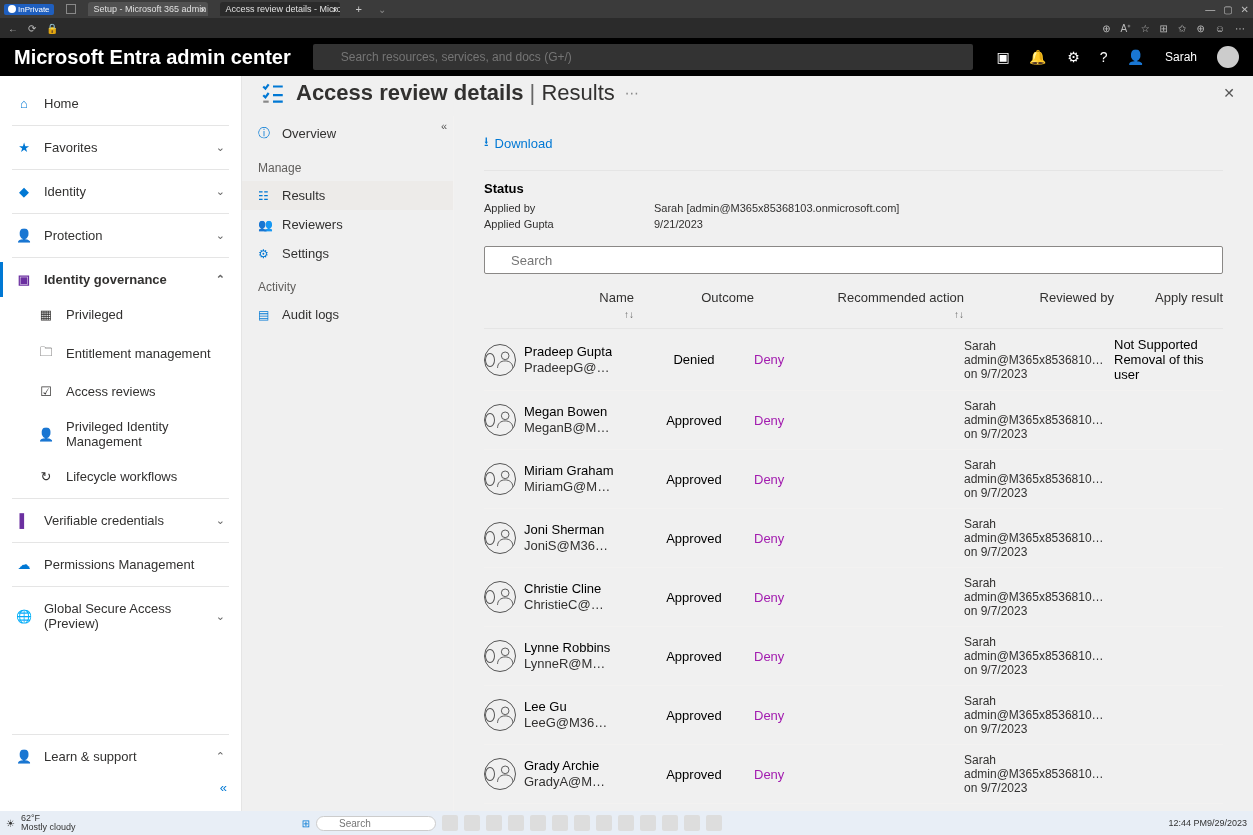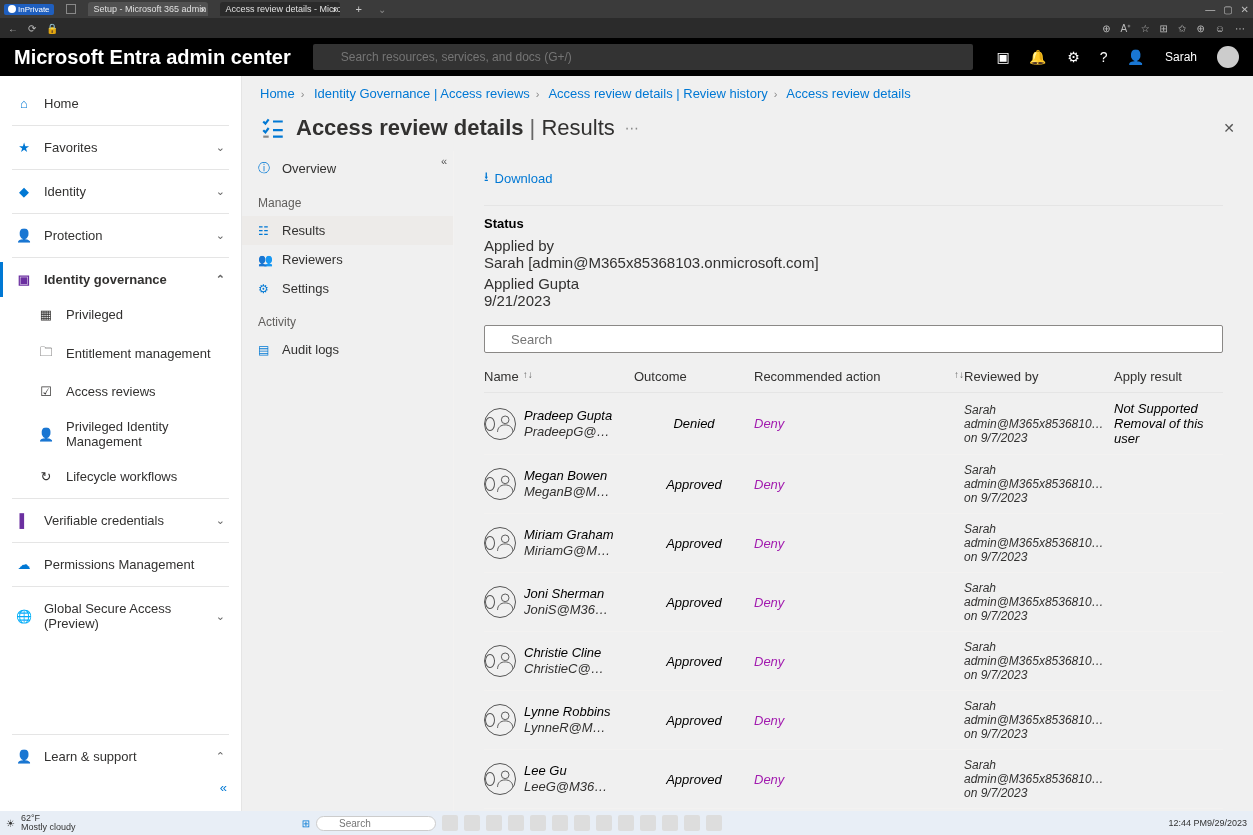--- a/index.html
+++ b/index.html
@@ -54,39 +54,39 @@
 .subnav .sitem{display:flex;align-items:center;gap:10px;padding:7px 16px;color:#323130;cursor:pointer;}
 .subnav .sitem.active{background:#edebe9;}
 .subnav .sitem .sicon{width:14px;color:#0078d4;font-size:12px;}
 .subnav .collapse{position:absolute;right:6px;top:4px;color:#555;font-size:11px;}
 
 .detail{flex:1;overflow-y:auto;padding:10px 30px;}
 .download-link{color:#0078d4;font-size:13px;display:flex;align-items:center;gap:6px;padding:6px 0;}
 .detail hr{border:none;border-top:1px solid #e5e5e5;margin:10px 0;}
 .status-block{font-size:13px;}
 .status-block .stlabel{font-weight:600;margin:8px 0 4px;}
-.status-row{display:flex;gap:0;padding:2px 0;font-size:15px;color:#323130;flex-direction:column;}
+.status-row{display:flex;gap:0;padding:2px 0;font-size:11px;color:#323130;}
 .status-row .k{width:170px;}
 .status-row .v{}
 
 .filter-input{width:100%;border:1px solid #8a8886;height:28px;border-radius:2px;padding:0 8px 0 26px;font-size:13px;margin-top:14px;position:relative;}
 .filter-wrap{position:relative;}
 .filter-wrap .mag{position:absolute;left:8px;top:20px;color:#666;font-size:12px;}
 
 .table{width:100%;margin-top:8px;font-size:13px;}
 .thead{display:flex;border-bottom:1px solid #e5e5e5;padding:8px 0;color:#323130;font-weight:400;}
-.th{display:flex;align-items:flex-start;gap:4px;}
+.th{display:flex;align-items:flex-end;gap:4px;flex-direction:column;}
 .th.name{width:150px;}
 .th.outcome{width:120px;}
 .th.recom{width:210px;}
 .th.revby{width:150px;}
 .th.apply{flex:1;}
 .sort{font-size:10px;color:#666;}
 
-.trow{display:flex;align-items:center;padding:8px 0;border-bottom:1px solid #f3f2f1;font-style:italic;}
+.trow{display:flex;align-items:center;padding:8px 0;border-bottom:1px solid #f3f2f1;}
 .cell.name{width:150px;display:flex;align-items:center;gap:8px;}
 .cell.outcome{width:120px;text-align:center;}
 .cell.recom{width:210px;}
 .cell.revby{width:150px;font-size:12px;color:#323130;}
 .cell.apply{flex:1;font-size:13px;}
 .useravatar{width:32px;height:32px;border:1px solid #555;border-radius:50%;flex-shrink:0;display:flex;align-items:flex-end;justify-content:center;overflow:hidden;}
 .useravatar::before{content:"";width:12px;height:12px;border:1px solid #555;border-radius:50%;position:relative;top:-8px;}
 .useravatar{position:relative;}
 .useravatar svg{width:32px;height:32px;}
 .name-stack{display:flex;flex-direction:column;line-height:1.2;font-size:13px;overflow:hidden;}
@@ -262,26 +262,20 @@
             <span class="icon" style="color:#0078d4;">👤</span>
             <span>Learn &amp; support</span>
           </span>
           <span class="chev">⌃</span>
         </div>
       <div class="collapse-btn">«</div>
     </div>
   </div>
 
   <div class="content-col">
-    <div class="breadcrumb">
-      <a>Home</a><span class="sep">›</span>
-      <a>Identity Governance | Access reviews</a><span class="sep">›</span>
-      <a>Access review details | Review history</a><span class="sep">›</span>
-      <a>Access review details</a>
-    </div>
 
     <div class="page-title-row">
       <svg class="title-icon" viewBox="0 0 24 24" fill="none" stroke="#0078d4" stroke-width="2">
           <path d="M3 6l2 2 3-4M3 14l2 2 3-4M12 6h9M12 14h9M12 20h9" stroke="#0078d4"></path>
           <path d="M3 20h5" stroke="#888"></path>
         </svg>
       <h1><span>Access review details</span> <span class="pipe">|</span> <span style="font-weight:400;">Results</span></h1>
       <span style="color:#888;font-size:14px;">⋯</span>
       <span class="close">✕</span>
     </div>

